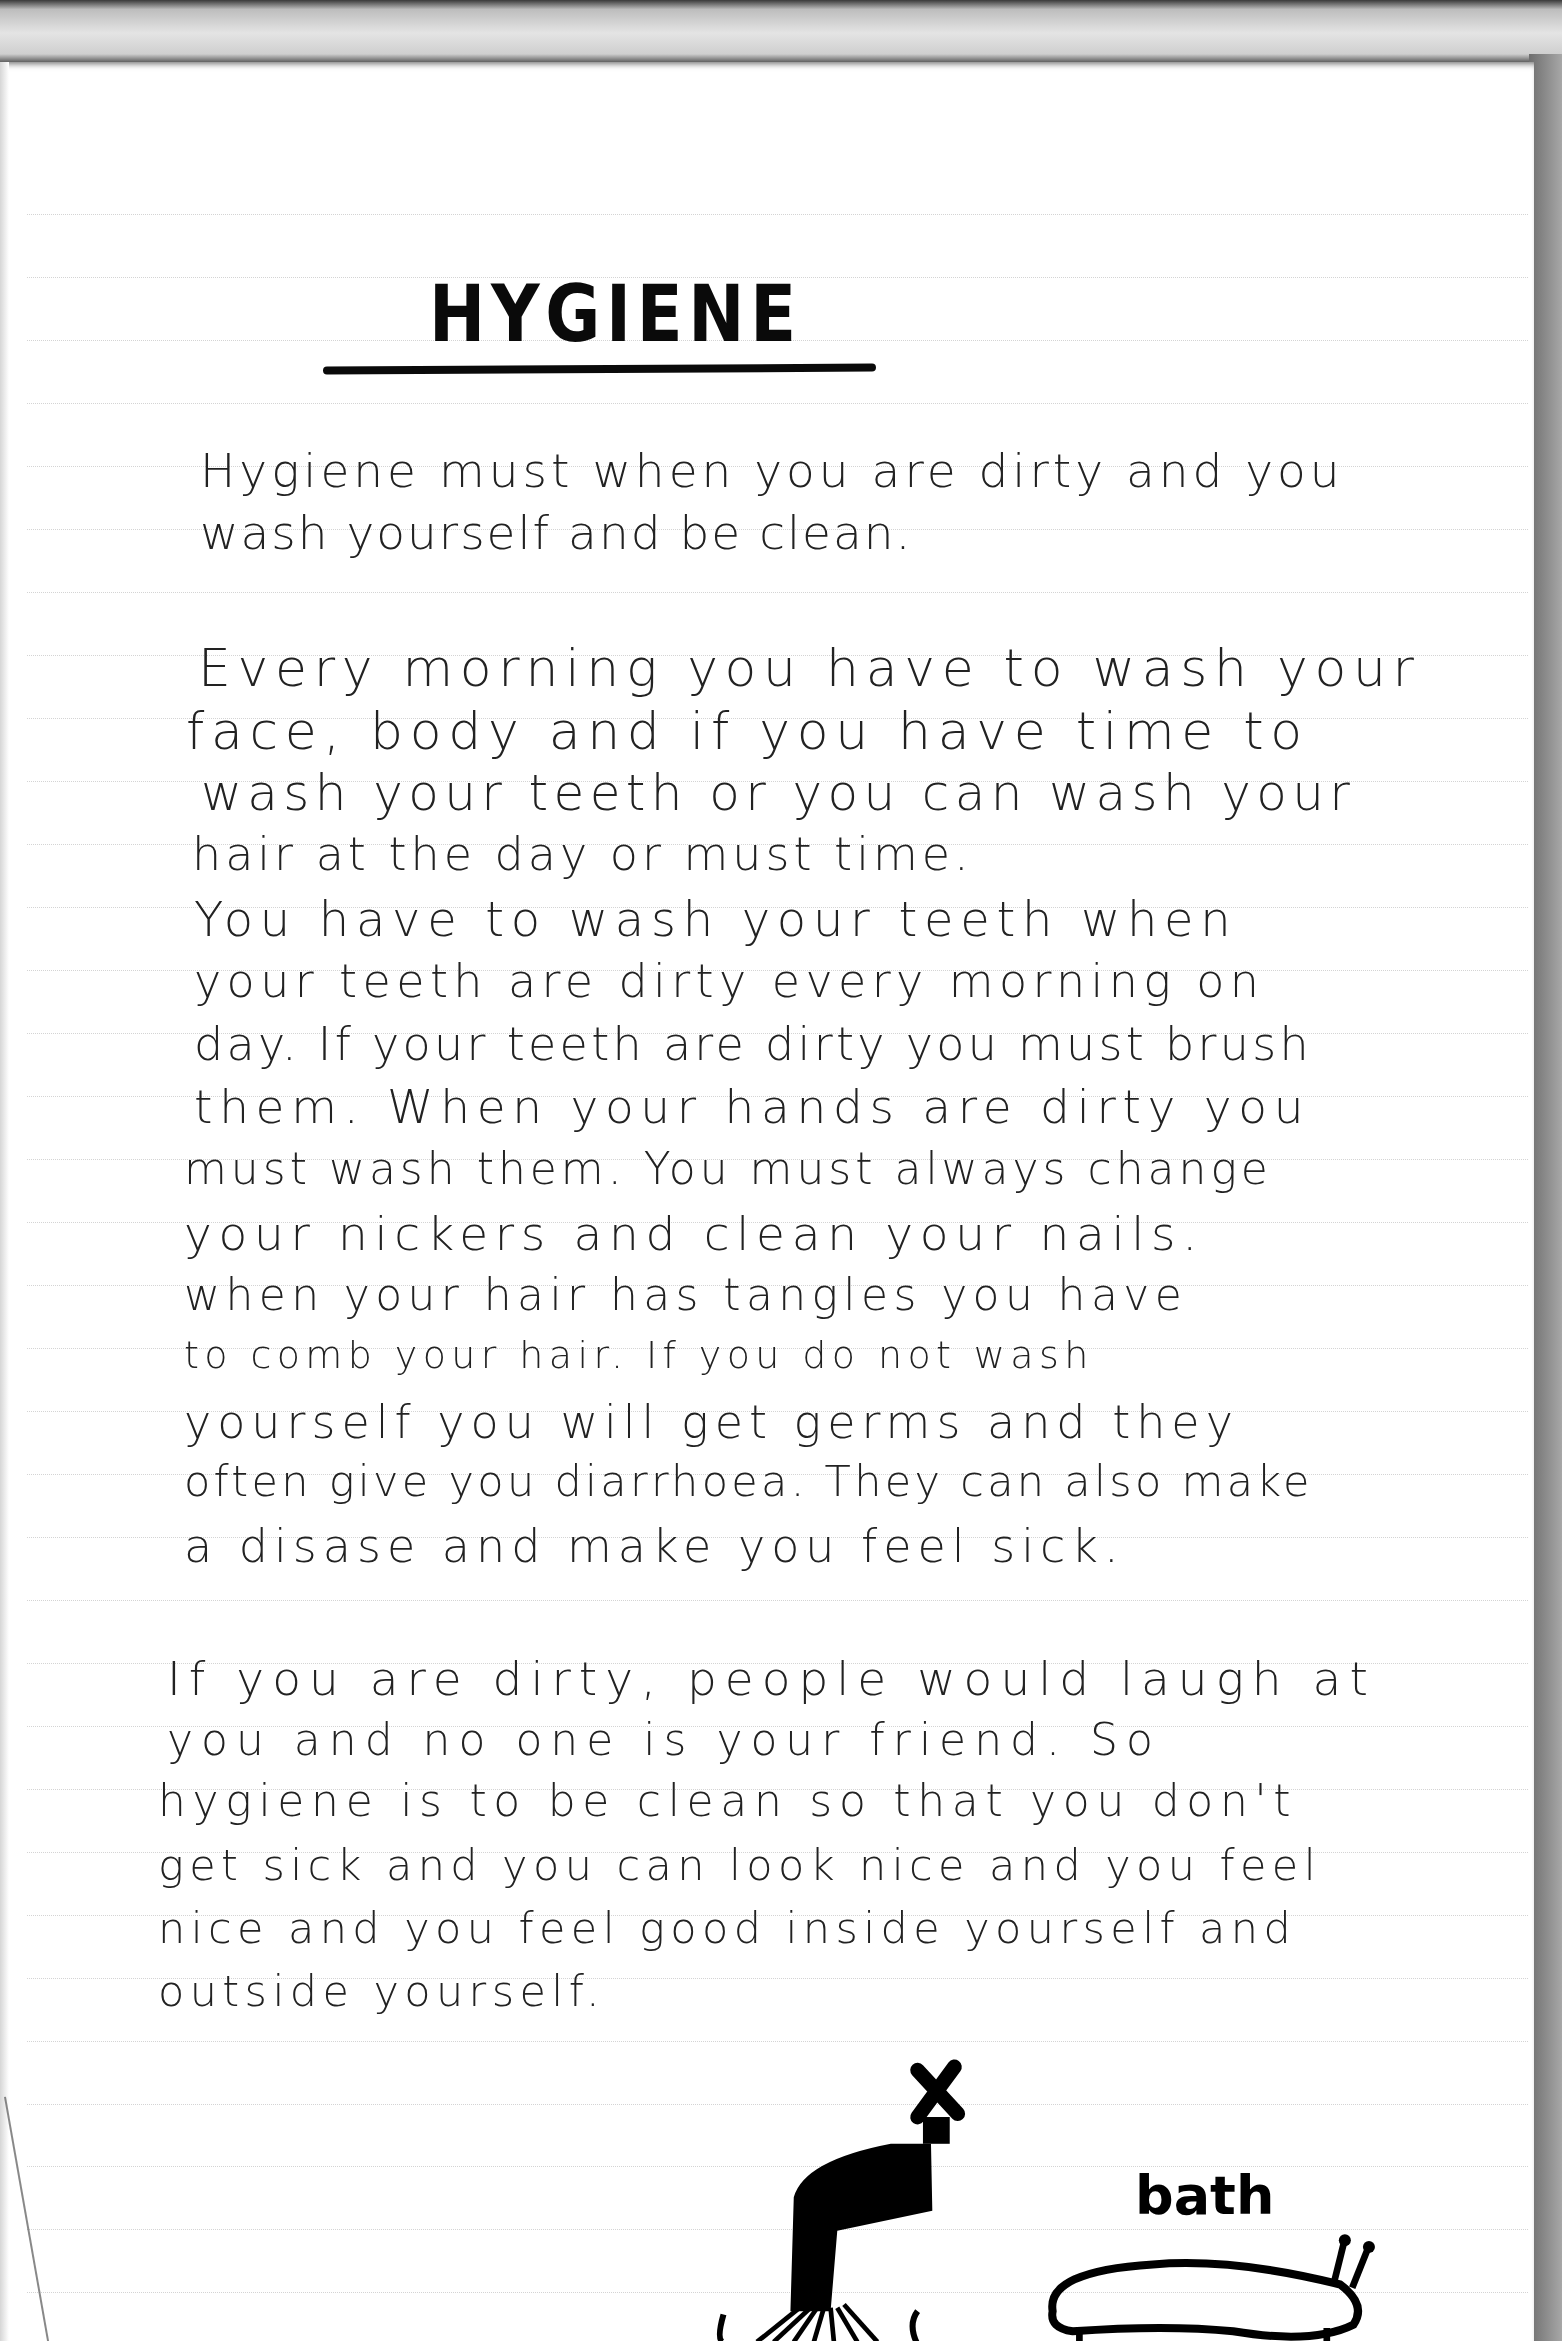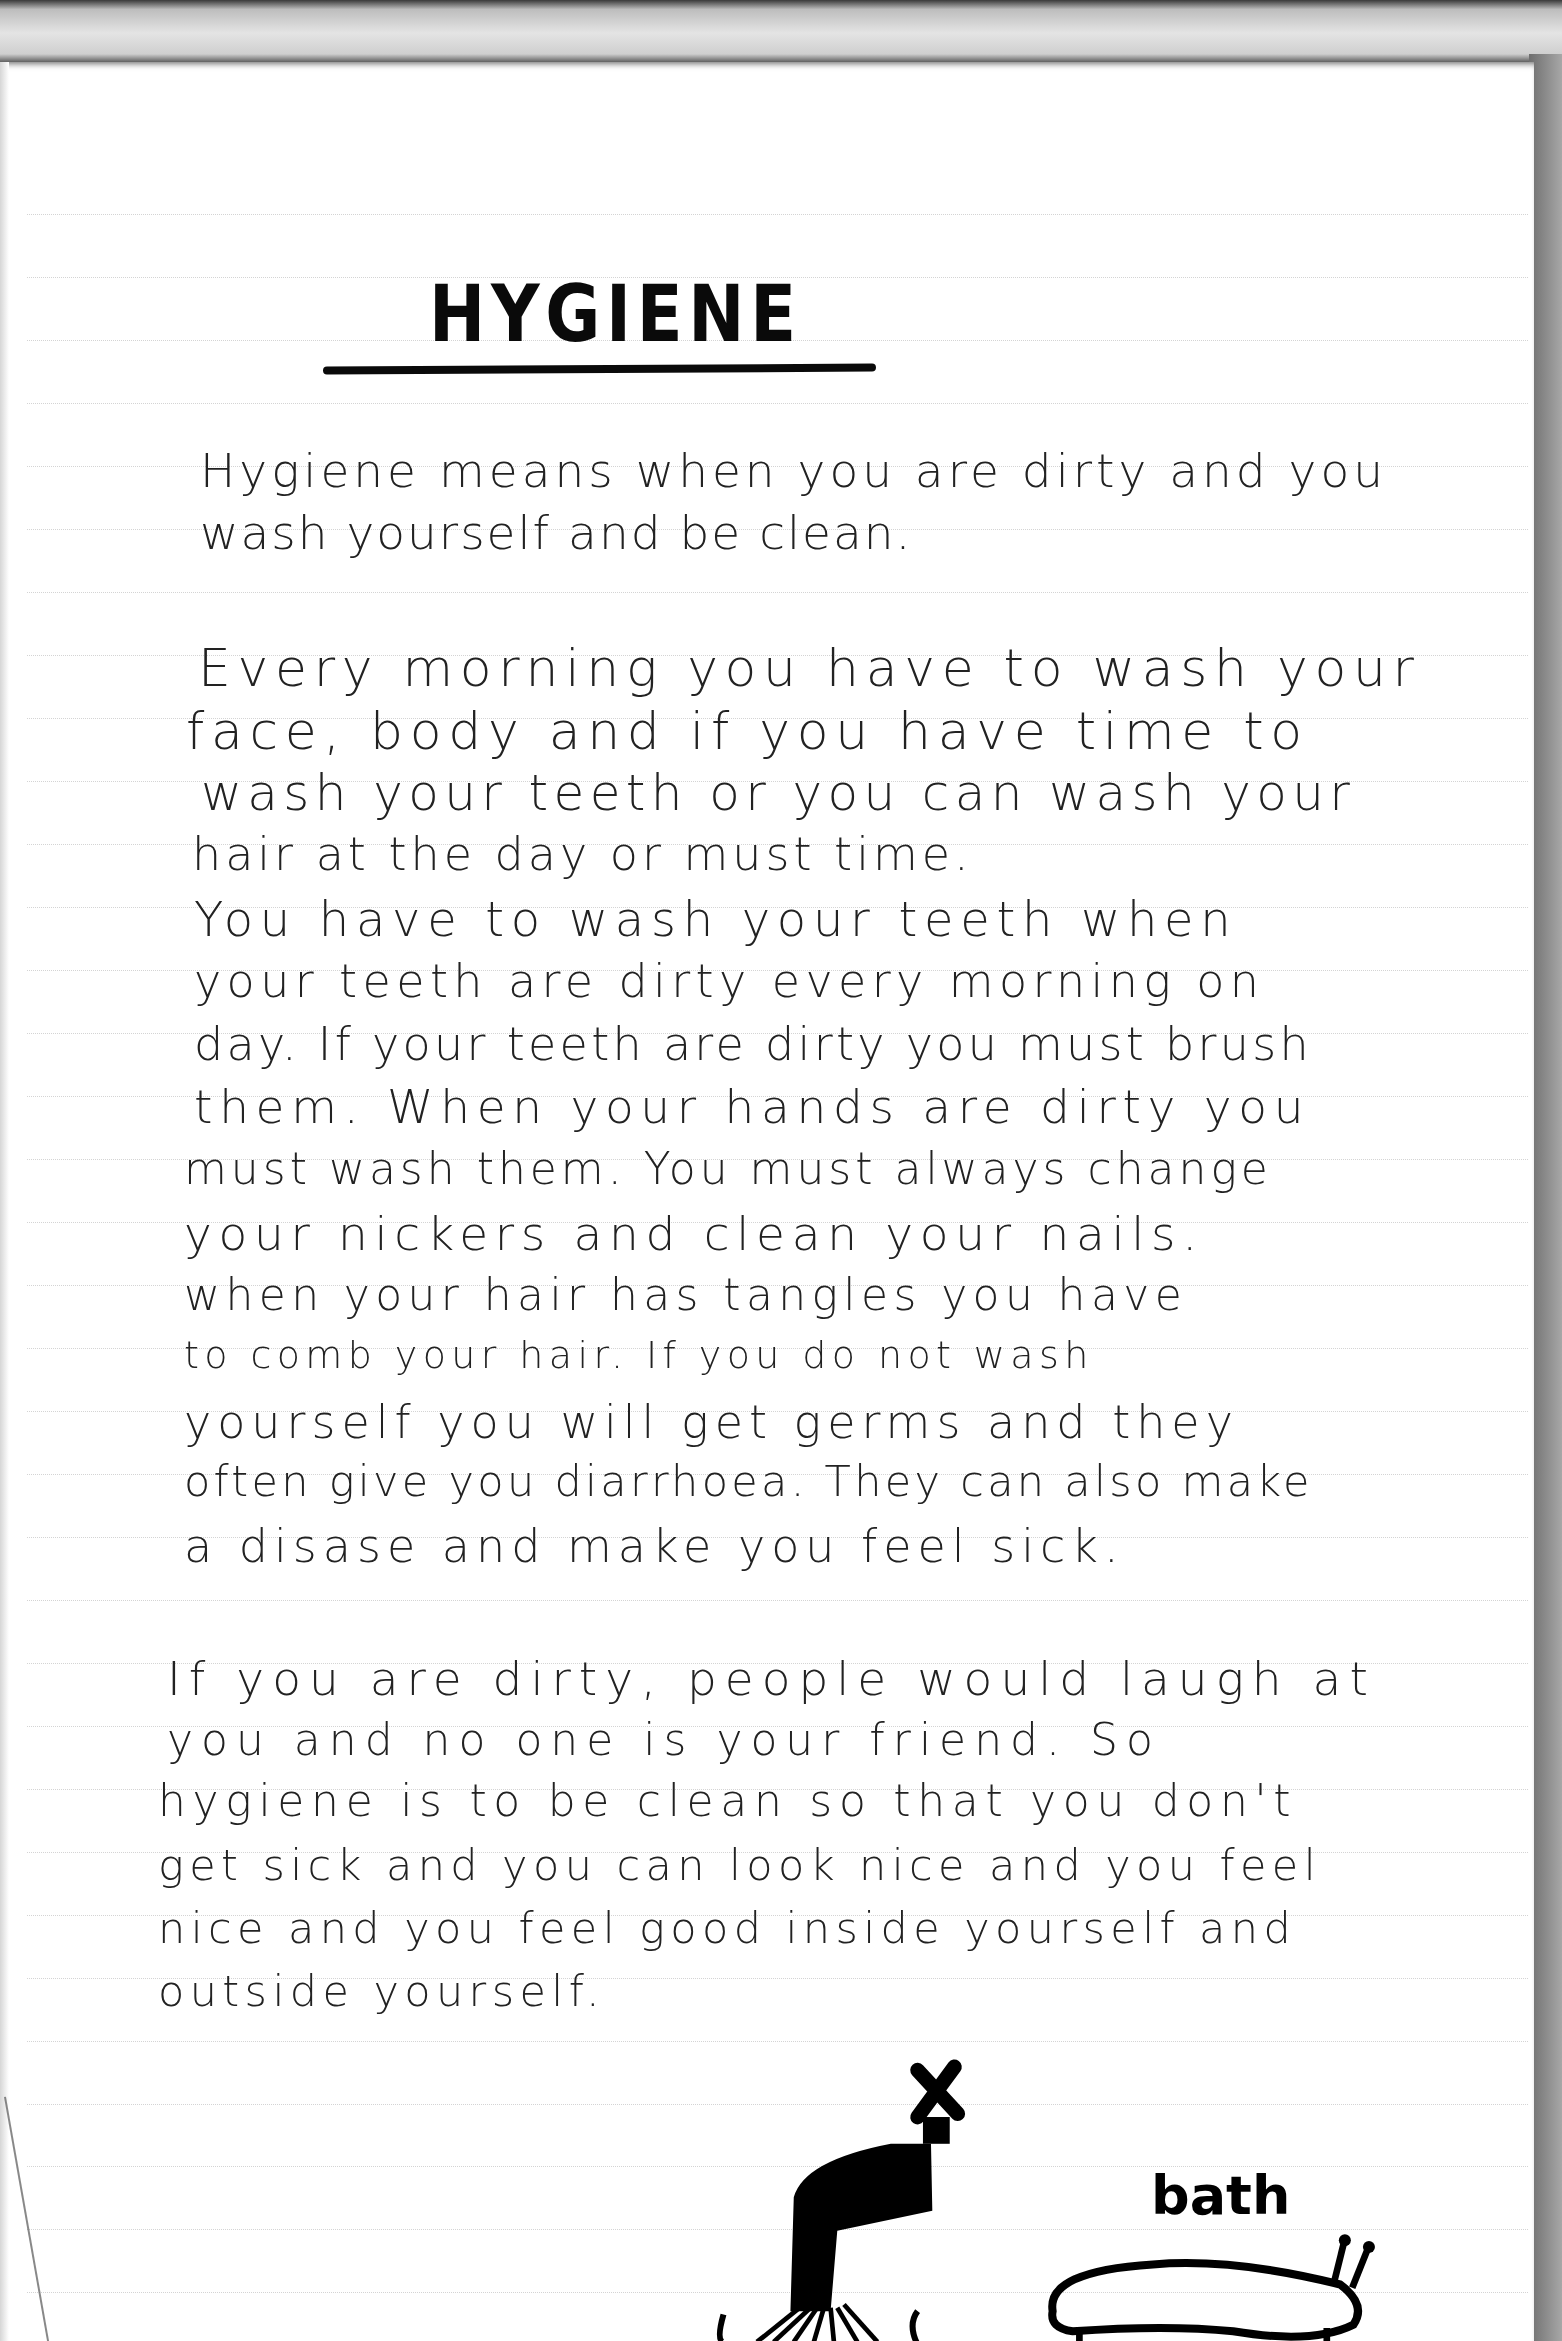--- a/index.html
+++ b/index.html
@@ -45,21 +45,21 @@
   }
   .title-underline {
     position:absolute; left:323px; top:365px; width:553px; height:8px;
     background:#0a0a0a; border-radius:4px; transform:rotate(-0.3deg);
   }
   .line {
     position:absolute; white-space:nowrap; font-size:48px; line-height:1;
   }
   .drawing { position:absolute; }
   .bath-label {
-    position:absolute; left:1135px; top:2164px; font-size:54px; font-weight:bold; color:#000;margin-left:16px;
+    position:absolute; left:1135px; top:2164px; font-size:54px; font-weight:bold; color:#000;
   }
 </style>
 </head>
 <body>
 
 <div class="scanner-top"></div>
 <div class="scanner-right"></div>
 
 <div class="paper"></div>
 <div class="paper-left-shade"></div>
@@ -99,21 +99,21 @@
     <div class="rule" style="top: 2166px;"></div>
     <div class="rule" style="top: 2229px;"></div>
     <div class="rule" style="top: 2292px;"></div>
   </div>
 
 <div class="margin-line"></div>
 
 <div class="title">HYGIENE</div>
 <div class="title-underline"></div>
 
-<div class="line hand" style="left:200px; top:447px; font-size:47px; letter-spacing:4px;">Hygiene means when you are dirty and you</div>
+<div class="line hand" style="left:200px; top:447px; font-size:47px; letter-spacing:4px;">Hygiene must when you are dirty and you</div>
 <div class="line hand" style="left:200px; top:509px; font-size:47px; letter-spacing:2px;">wash yourself and be clean.</div>
 
 <div class="line hand" style="left:198px; top:642px; font-size:52px; letter-spacing:6.7px;">Every morning you have to wash your</div>
 <div class="line hand" style="left:186px; top:705px; font-size:52px; letter-spacing:6.7px;">face, body and if you have time to</div>
 <div class="line hand" style="left:201px; top:768px; font-size:50px; letter-spacing:5.4px;">wash your teeth or you can wash your</div>
 <div class="line hand" style="left:192px; top:831px; font-size:46px; letter-spacing:4px;">hair at the day or must time.</div>
 <div class="line hand" style="left:194px; top:895px; font-size:48px; letter-spacing:6.7px;">You have to wash your teeth when</div>
 <div class="line hand" style="left:194px; top:958px; font-size:46px; letter-spacing:5.4px;">your teeth are dirty every morning on</div>
 <div class="line hand" style="left:194px; top:1021px; font-size:46px; letter-spacing:3.3px;">day. If your teeth are dirty you must brush</div>
 <div class="line hand" style="left:194px; top:1083px; font-size:47px; letter-spacing:6.7px;">them. When your hands are dirty you</div>

